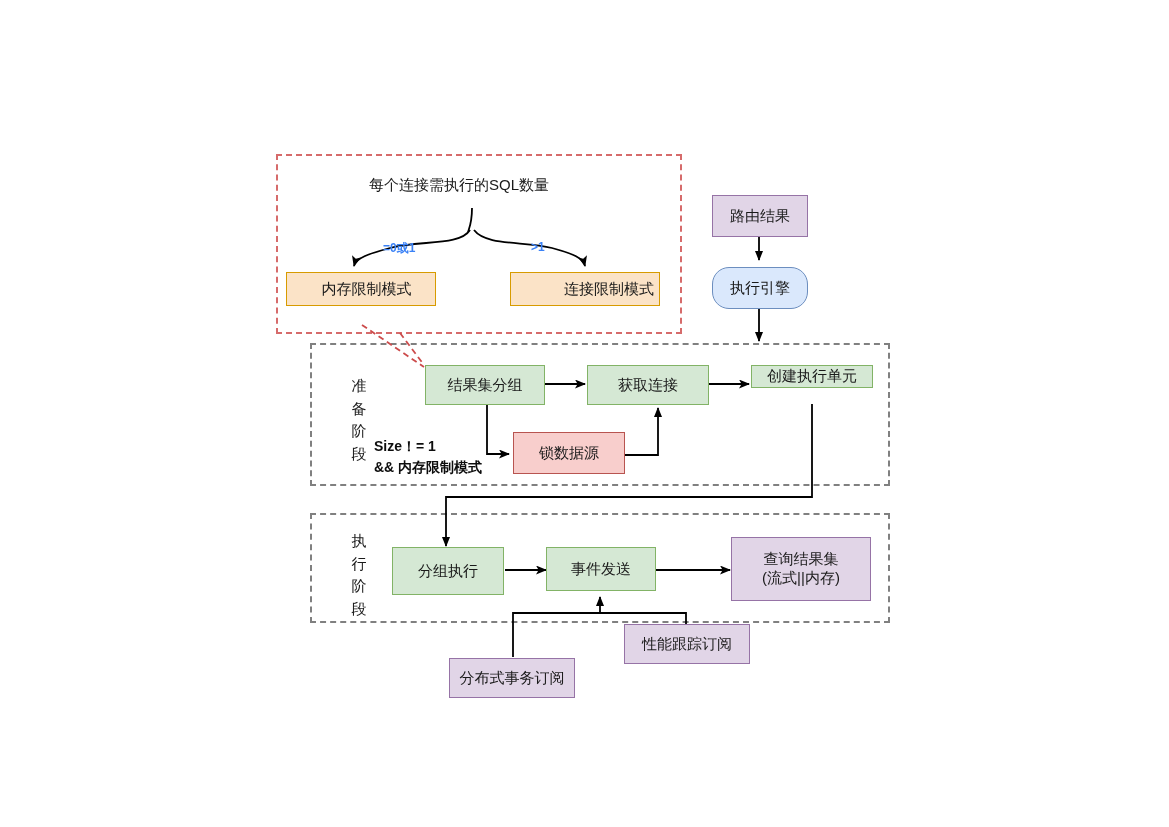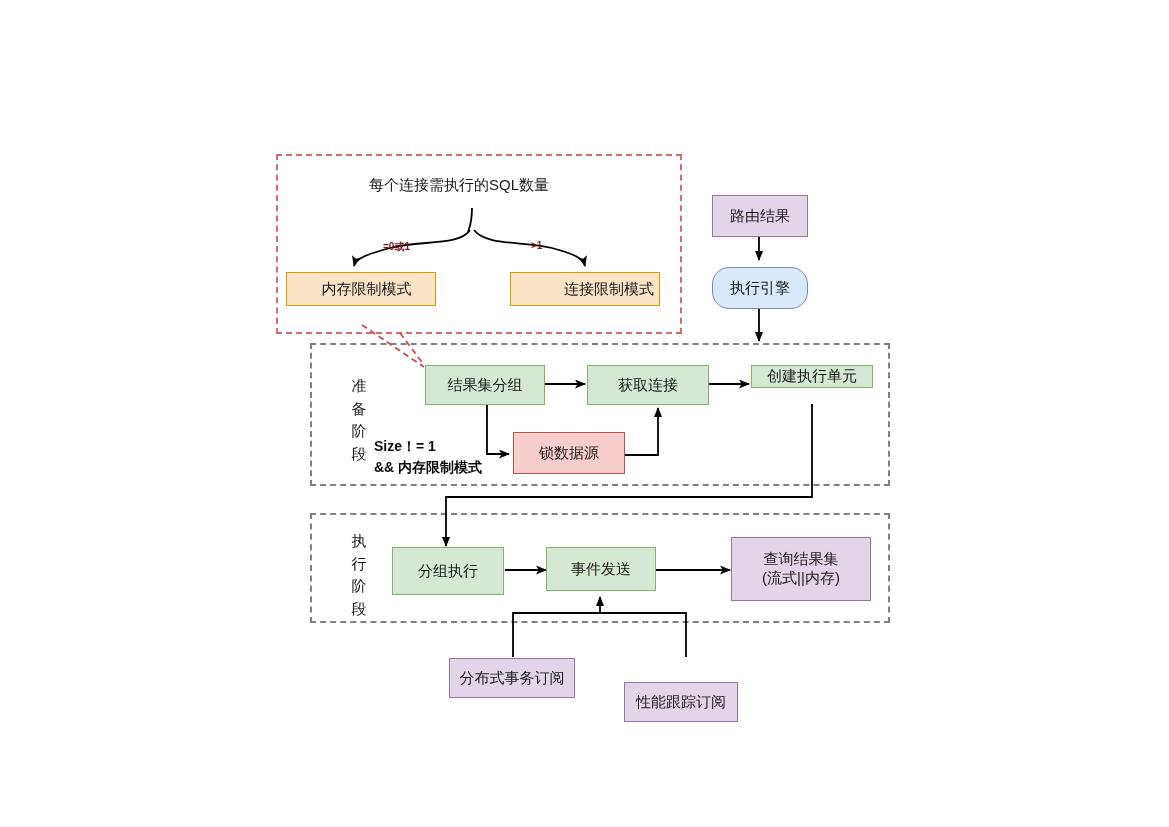--- a/index.html
+++ b/index.html
@@ -46,22 +46,22 @@
     color:#1a1a1a;
     width:20px;
     text-align:center;
     line-height:1.5;
     word-break:break-all;
     margin-left:24px;
   }
 
   .edge-label{
     position:absolute;
-    font-size:10px;
-    color:#7f1d1d;
+    font-size:12px;
+    color:#3b82f6;
     font-weight:bold;
     white-space:nowrap;
     background:transparent;
   }
   .cond-label{
     position:absolute;
     font-size:14px;
     color:#0d0d0d;
     font-weight:bold;
     line-height:1.5;
@@ -181,17 +181,17 @@
 
   <div class="node n-purple two-line" style="left:731px;top:537px;width:140px;height:64px;">
     <span>查询结果集</span>
     <span>(流式||内存)</span>
   </div>
 
   <div class="node n-purple" style="left:449px;top:658px;width:126px;height:40px;">
     <span>分布式事务订阅</span>
   </div>
 
-  <div class="node n-purple" style="left:624px;top:682px;width:114px;height:40px;">
+  <div class="node n-purple" style="left:624px;top:624px;width:126px;height:40px;">
     <span>性能跟踪订阅</span>
   </div>
 
 </div>
 
 </body></html>

